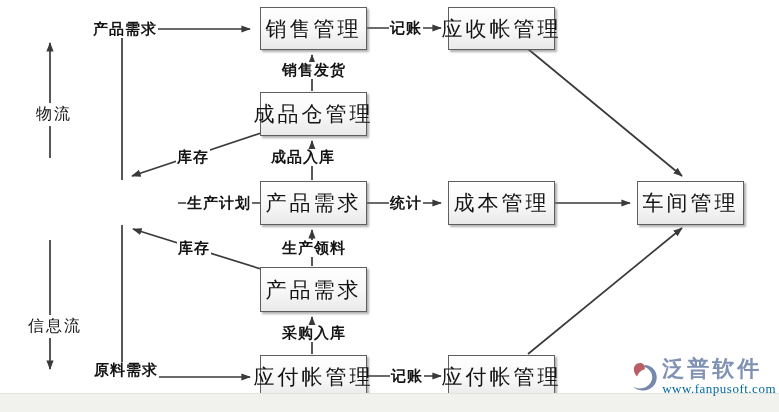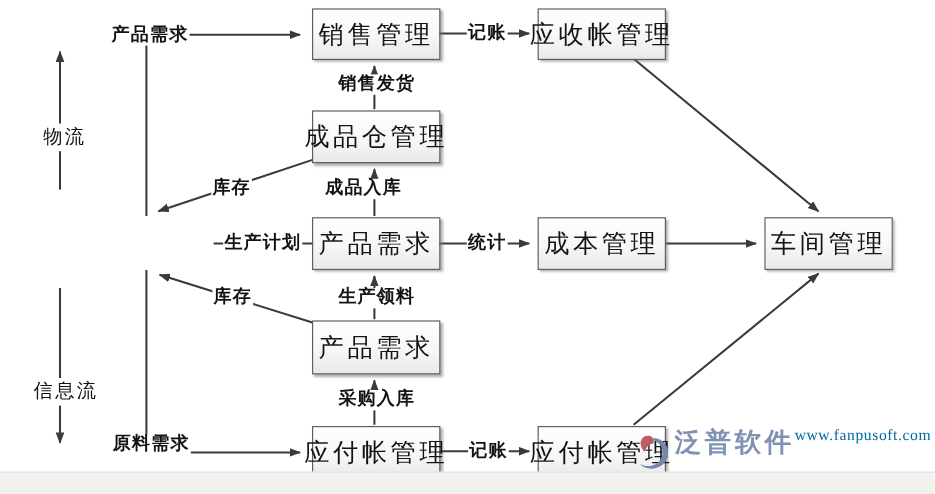--- a/index.html
+++ b/index.html
@@ -24,21 +24,21 @@
     padding:1px 2px;white-space:nowrap;margin-top:16px;
   }
   .footer-bar{
     position:absolute;left:0;top:393px;width:779px;height:19px;
     background:#f1f1ee;border-top:1px solid #e2e2de;
   }
   .watermark{
     position:absolute;right:3px;top:356px;display:flex;align-items:flex-start;
   }
   .wm-icon{width:31px;height:30px;margin-top:6px;}
-  .wm-text{display:flex;flex-direction:row;align-items:flex-start;margin-left:2px;}
+  .wm-text{display:flex;flex-direction:column;align-items:flex-start;margin-left:2px;}
   .wm-brand{font-size:22px;font-weight:bold;letter-spacing:3px;line-height:26px;}
   .wm-url{font-size:13px;letter-spacing:0.5px;line-height:14px;font-family:"Liberation Serif",serif;}
 </style>
 </head>
 <body>
 
 <div class="stage">
 
   <svg class="edges" viewBox="0 0 779 412">
     <defs>

